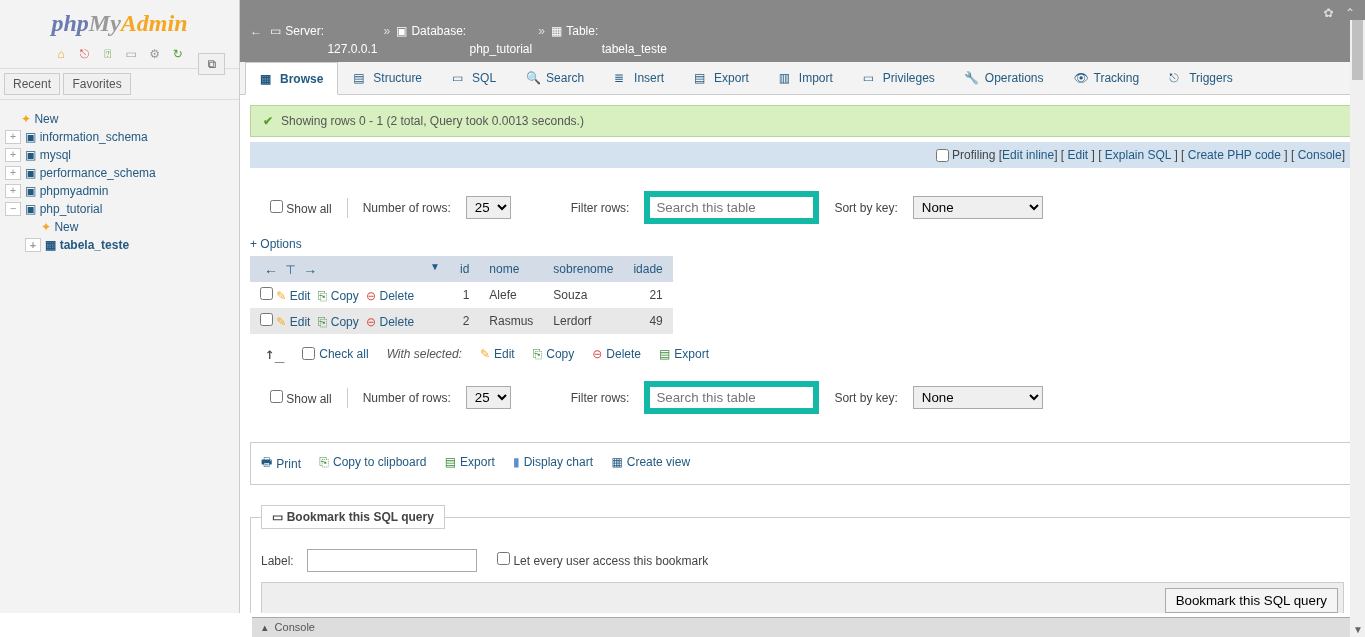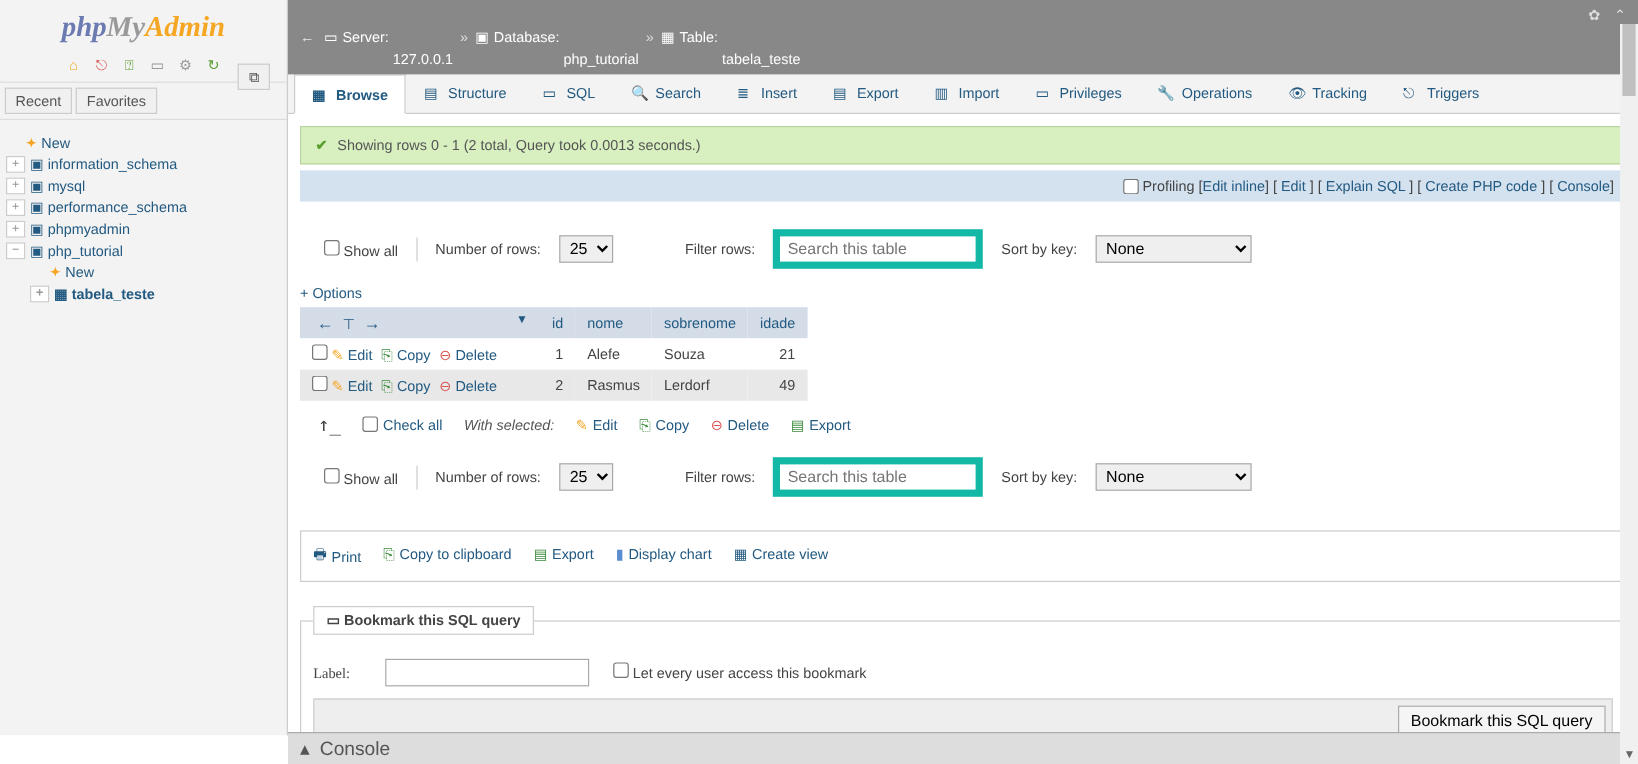--- a/index.html
+++ b/index.html
@@ -81,26 +81,26 @@
 .bulk-row .arrow-up { font-size: 16px; font-family: monospace; }
 .bulk-row span, .bulk-row a { display: inline-flex; align-items: center; gap: 4px; }
 .bulk-row .italic { font-style: italic; color: #555; }
 
 fieldset { border: 1px solid #ccc; margin: 20px 0 10px; padding: 10px; position: relative; }
 fieldset legend { background: #fff; border: 1px solid #ccc; padding: 4px 10px; font-weight: bold; color: #444; }
 .ops-links a { margin-right: 15px; display: inline-flex; align-items: center; gap: 4px; }
 
 .bookmark-row { padding: 10px 0; }
 .bookmark-row input[type=text] { padding: 3px; border: 1px solid #aaa; width: 170px; }
-.bookmark-row label { margin-right: 26px; font-family: Liberation Serif, serif; }
+.bookmark-row label { margin-right: 10px; }
 
 .bookmark-btn-row { text-align: right; padding: 5px; background: #eee; border: 1px solid #ccc; }
 .bookmark-btn-row button { padding: 4px 10px; border: 1px solid #aaa; background: #f5f5f5; cursor: pointer; }
 
-.console-bar { position: absolute; bottom: 0; left: 240px; right: 0; background: #ddd; border-top: 1px solid #aaa; padding: 3px 10px; font-size: 16px; color: #555; }
+.console-bar { position: absolute; bottom: 0; left: 252px; right: 0; background: #ddd; border-top: 1px solid #aaa; padding: 3px 10px; font-size: 11px; color: #555; }
 .console-bar .tri { margin-right: 4px; }
 
 .scrollbar-right { position: absolute; right: 0; top: 20px; bottom: 0; width: 15px; background: #f0f0f0; }
 .scrollbar-right .thumb { position: absolute; left: 2px; right: 2px; top: 0; height: 60px; background: #c0c0c0; }
 .scrollbar-right .arrow-down { position: absolute; bottom: 2px; left: 3px; font-size: 10px; color: #666; }
 </style>
 </head>
 <body>
 
 <div class="container">

